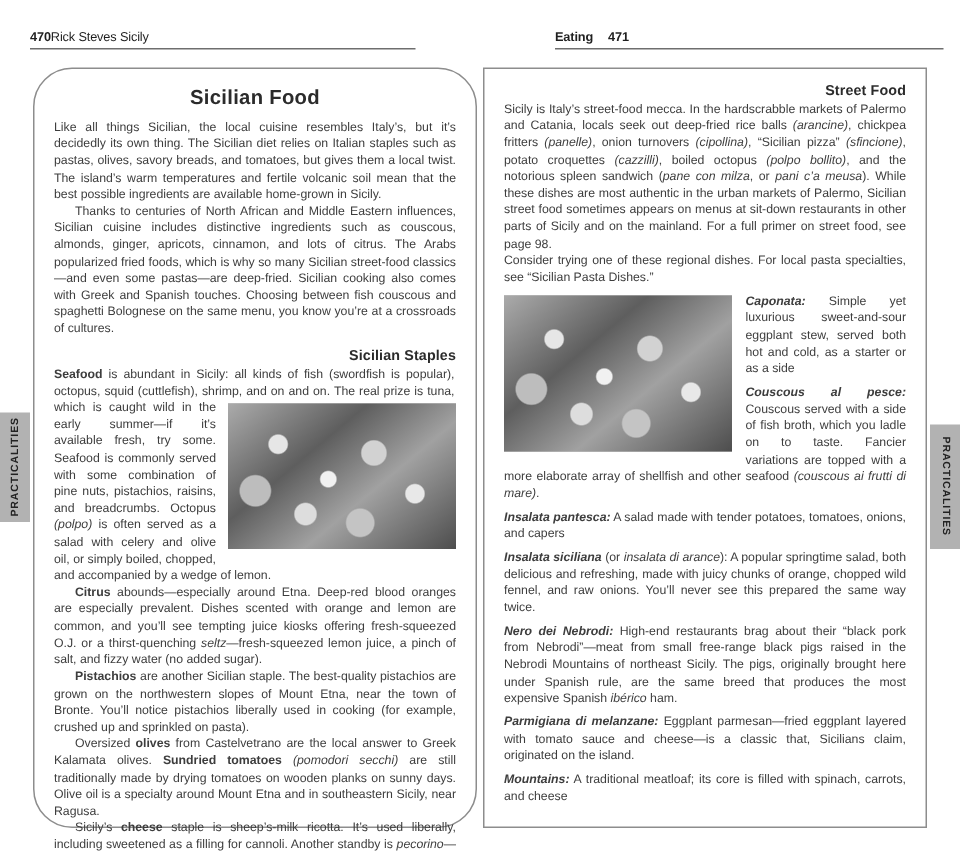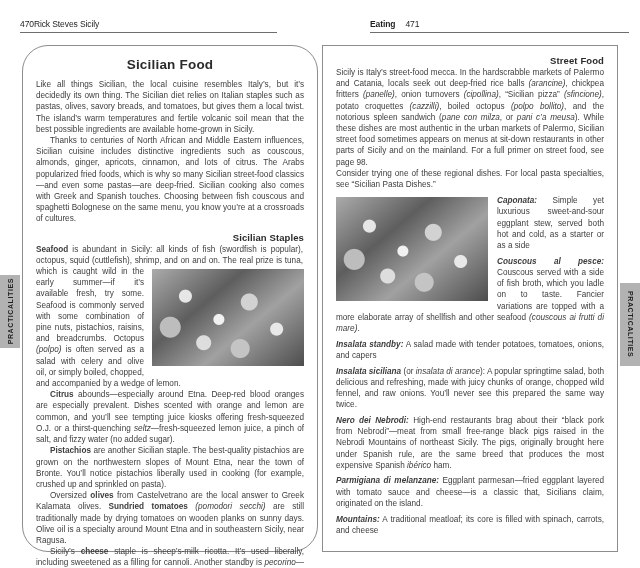--- a/index.html
+++ b/index.html
@@ -12,21 +12,21 @@
   }
   
   .running-head{
     position:absolute;top:19px;height:13px;
     border-bottom:1px solid #6e6e6e;
     font-size:8.5px;letter-spacing:-0.1px;color:#1f1f1f;
     white-space:nowrap;
   }
   .rh-left{left:20px;width:257px;text-align:left;}
   .rh-right{left:370px;width:259px;}
-  .rh-num{font-weight:normal;}
+  .rh-num{font-weight:bold;}
   .rh-title{}
   .rh-title-right{margin-right:10px;font-weight:bold;}
   
   .page-box{
     position:absolute;top:45px;height:507px;width:296px;
     border:1px solid #8d8d8d;box-sizing:border-box;
     padding:9px 13px 10px 13px;background:#fff;
   }
   .box-left{left:22px;border-radius:26px;}
   .box-right{left:322px;}
@@ -112,21 +112,21 @@
 </div>
 
 <div class="page-box box-right">
   <div class="sec-head first">Street Food</div>
   <p class="body"><span>Sicily is Italy’s street-food mecca. In the hardscrabble markets of Palermo and Catania, locals seek out deep-fried rice balls </span><span class="i">(arancine)</span><span>, chickpea fritters </span><span class="i">(panelle)</span><span>, onion turnovers </span><span class="i">(cipollina)</span><span>, “Sicilian pizza” </span><span class="i">(sfincione)</span><span>, potato croquettes </span><span class="i">(cazzilli)</span><span>, boiled octopus </span><span class="i">(polpo bollito)</span><span>, and the notorious spleen sandwich (</span><span class="i">pane con milza</span><span>, or </span><span class="i">pani c’a meusa</span><span>). While these dishes are most authentic in the urban markets of Palermo, Sicilian street food sometimes appears on menus at sit-down restaurants in other parts of Sicily and on the mainland. For a full primer on street food, see page 98.</span></p>
   <p class="body"><span>Consider trying one of these regional dishes. For local pasta specialties, see “Sicilian Pasta Dishes.”</span></p>
   <div style="margin-top:5px;">
     <div class="photo photo-streetfood"></div>
     <p class="body entry"><span class="b i">Caponata:</span><span> Simple yet luxurious sweet-and-sour eggplant stew, served both hot and cold, as a starter or as a side</span></p>
     <p class="body entry"><span class="b i">Couscous al pesce:</span><span> Couscous served with a side of fish broth, which you ladle on to taste. Fancier variations are topped with a more elaborate array of shellfish and other seafood </span><span class="i">(couscous ai frutti di mare)</span><span>.</span></p>
-    <p class="body entry"><span class="b i">Insalata standby:</span><span> A salad made with tender potatoes, tomatoes, onions, and capers</span></p>
+    <p class="body entry"><span class="b i">Insalata pantesca:</span><span> A salad made with tender potatoes, tomatoes, onions, and capers</span></p>
     <p class="body entry"><span class="b i">Insalata siciliana</span><span> (or </span><span class="i">insalata di arance</span><span>): A popular springtime salad, both delicious and refreshing, made with juicy chunks of orange, chopped wild fennel, and raw onions. You’ll never see this prepared the same way twice.</span></p>
     <p class="body entry"><span class="b i">Nero dei Nebrodi:</span><span> High-end restaurants brag about their “black pork from Nebrodi”—meat from small free-range black pigs raised in the Nebrodi Mountains of northeast Sicily. The pigs, originally brought here under Spanish rule, are the same breed that produces the most expensive Spanish </span><span class="i">ibérico</span><span> ham.</span></p>
     <p class="body entry"><span class="b i">Parmigiana di melanzane:</span><span> Eggplant parmesan—fried eggplant layered with tomato sauce and cheese—is a classic that, Sicilians claim, originated on the island.</span></p>
     <p class="body entry"><span class="b i">Mountains:</span><span> A traditional meatloaf; its core is filled with spinach, carrots, and cheese</span></p>
 
   </div>
 </div>
 
 <div class="side-tab tab-left">
   <span>PRACTICALITIES</span>

